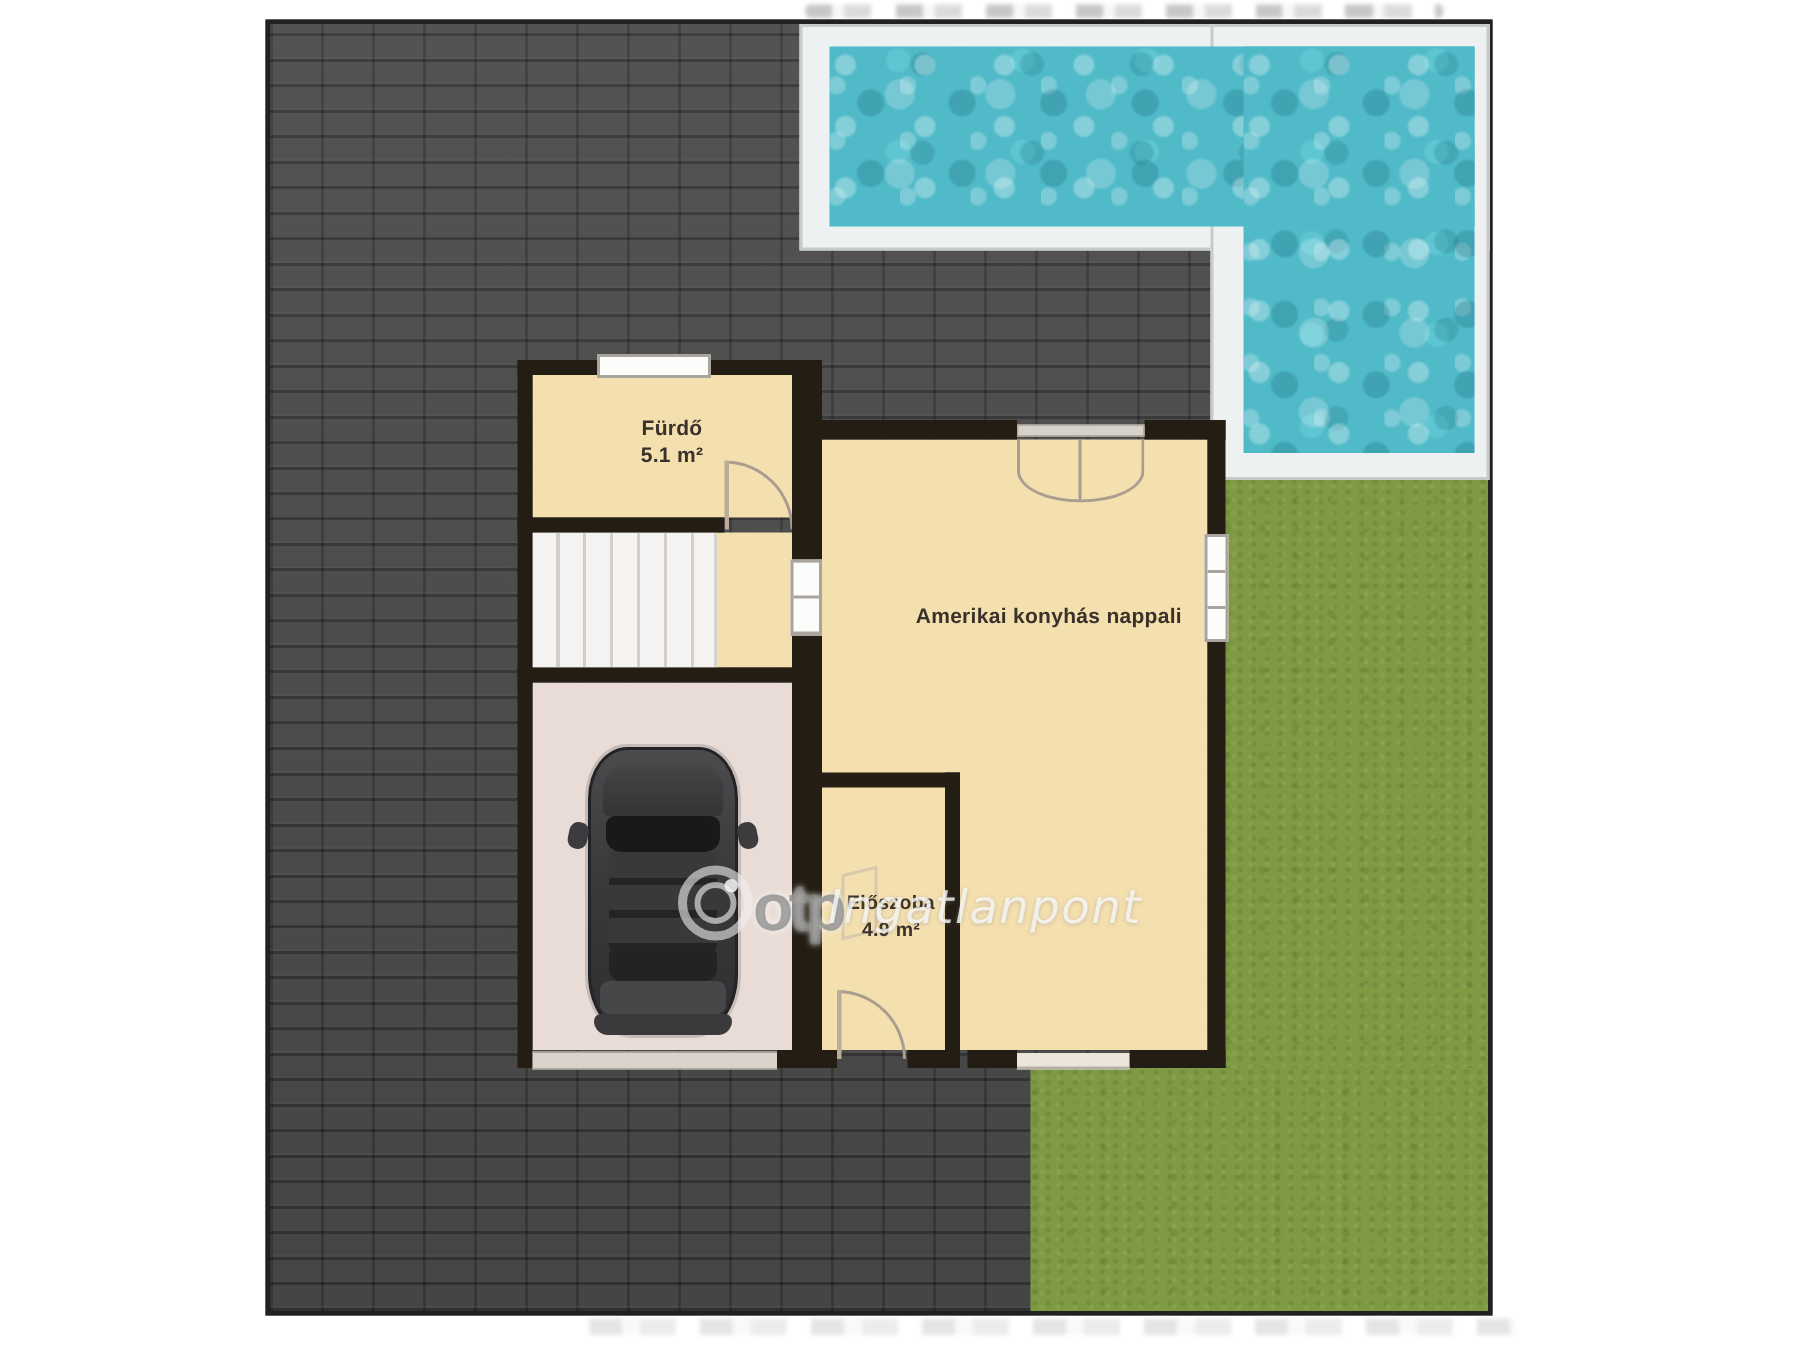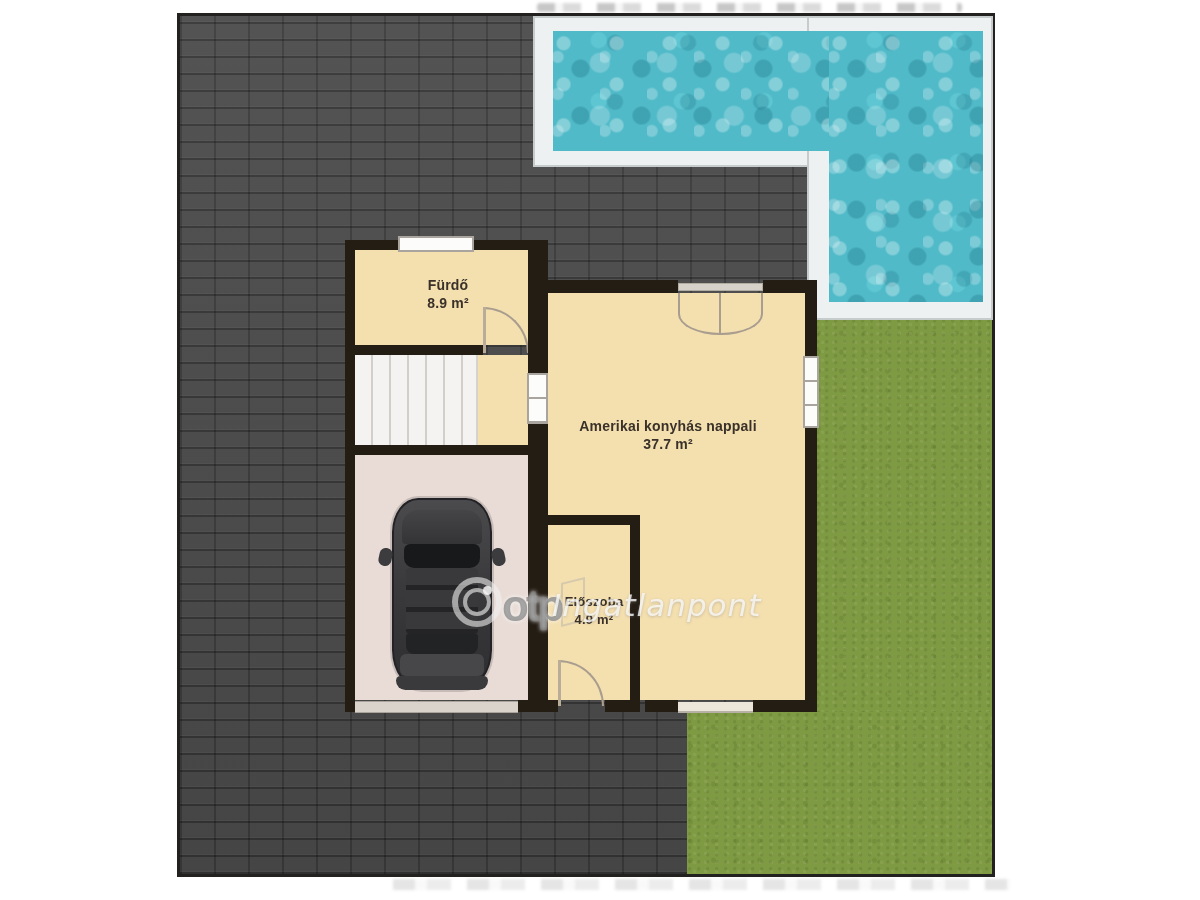--- a/index.html
+++ b/index.html
@@ -146,25 +146,24 @@
   <div class="arc" style="left:483px;top:307px;width:46px;height:46px;border-top-width:2px;border-right-width:2px;border-radius:0 100% 0 0;"></div>
   <div class="leaf" style="left:483px;top:307px;width:3px;height:46px;"></div>
   <div class="arc" style="left:558px;top:660px;width:46px;height:46px;border-top-width:2px;border-right-width:2px;border-radius:0 100% 0 0;"></div>
   <div class="leaf" style="left:558px;top:660px;width:3px;height:46px;"></div>
   <div class="arc" style="left:678px;top:293px;width:85px;height:42px;border-bottom-width:2px;border-left-width:2px;border-right-width:2px;border-radius:0 0 100% 100%;"></div>
   <div class="leaf" style="left:719px;top:293px;width:2px;height:41px;background:#a89d8e;"></div>
   <div class="closet"></div>
 
   <div class="label" style="left:368px;top:276px;width:160px;">
     <span style="display:block;">Fürdő</span>
-    <span style="display:block;">8.9 m²</span>
+    <span style="display:block;">5.1 m²</span>
   </div>
-  <div class="label" style="left:548px;top:417px;width:240px;">
+  <div class="label" style="left:548px;top:401px;width:240px;text-align:right;">
     <span style="display:block;">Amerikai konyhás nappali</span>
-    <span style="display:block;">37.7 m²</span>
   </div>
   <div class="label" style="left:544px;top:593px;width:100px;font-size:13px;">
     <span style="display:block;">Előszoba</span>
     <span style="display:block;">4.9 m²</span>
   </div>
 
   <div class="wm">
     <div class="wm-circle"></div>
     <div class="wm-otp">otp</div>
     <div class="wm-brand">Ingatlanpont</div>

